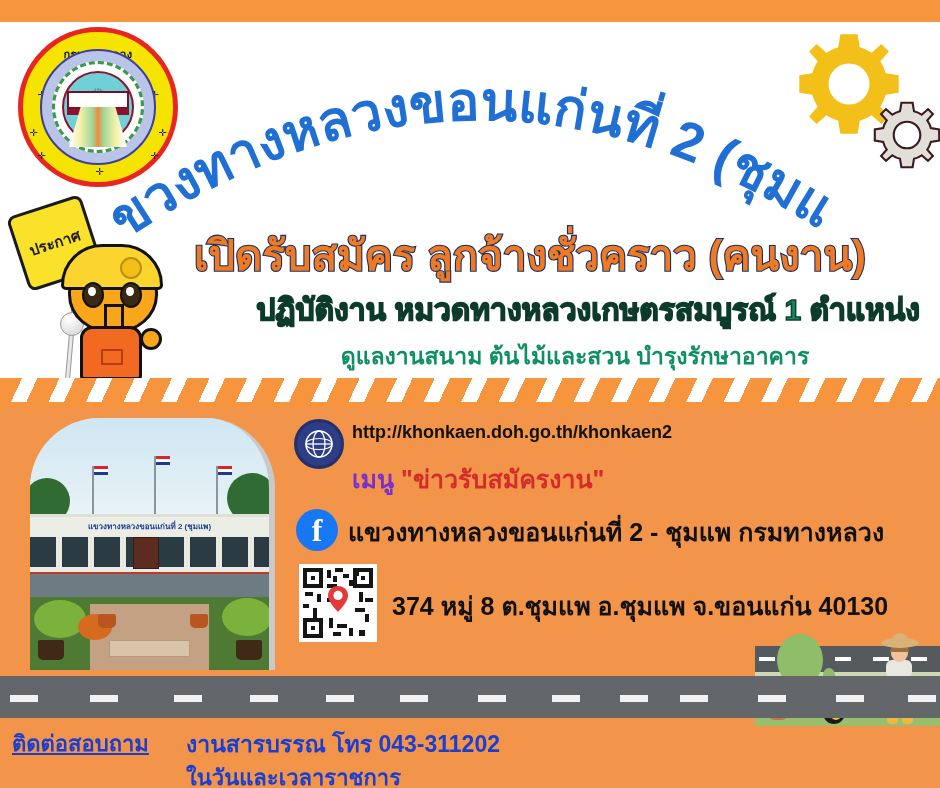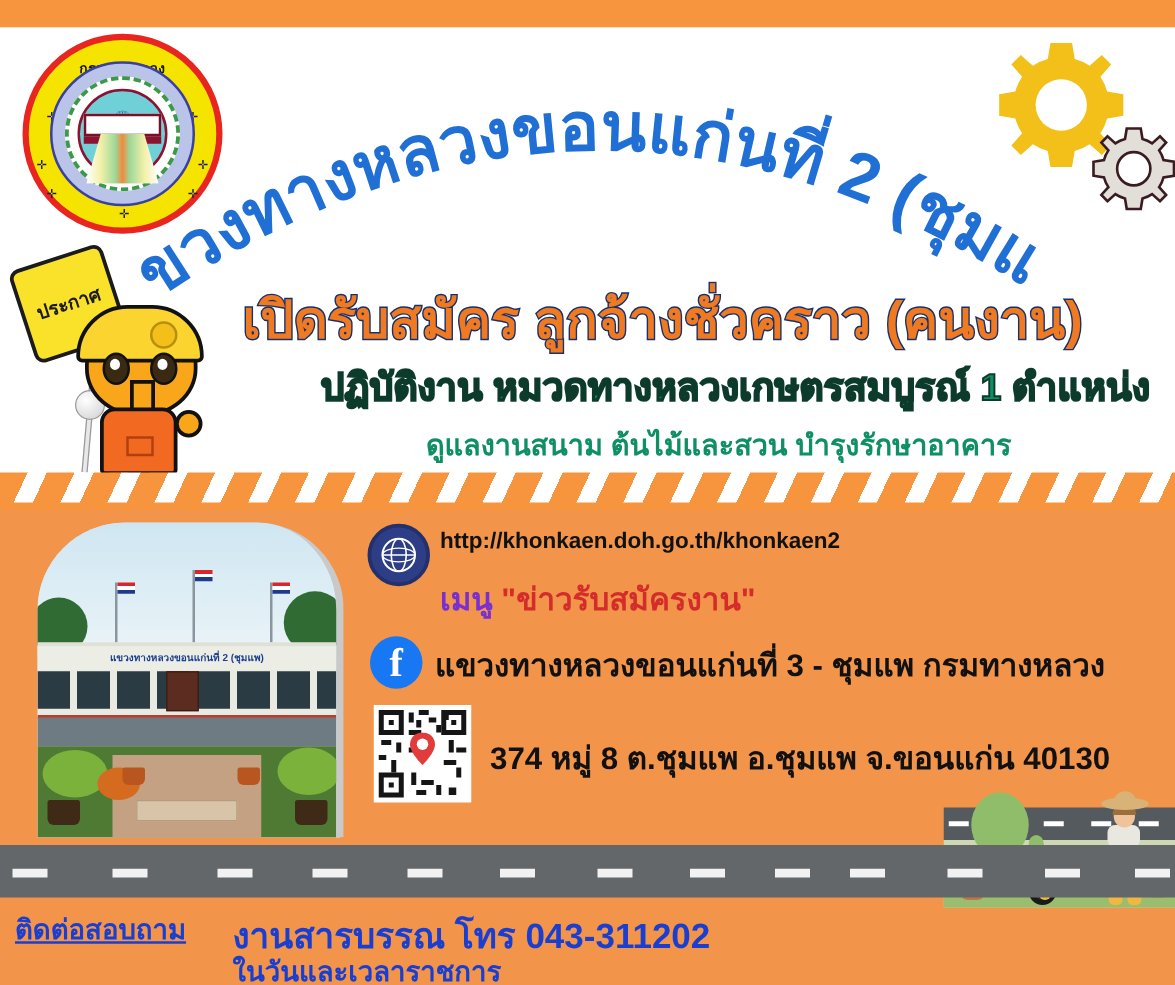--- a/index.html
+++ b/index.html
@@ -359,21 +359,21 @@
   }
 
   
   .contact-label {
     position: absolute; left: 12px; top: 726px;
     font-size: 22px; font-weight: bold; color: #1a3fd0;
     text-decoration: underline; white-space: nowrap;
   }
   .contact-line1 {
     position: absolute; left: 186px; top: 726px;
-    font-size: 28px; font-weight: bold; color: #1a3fd0; white-space: nowrap;
+    font-size: 23px; font-weight: bold; color: #1a3fd0; white-space: nowrap;
   }
   .contact-line2 {
     position: absolute; left: 186px; top: 760px;
     font-size: 22px; font-weight: bold; color: #1a3fd0; white-space: nowrap;
   }
 </style>
 </head>
 <body>
 
 <div id="poster">
@@ -494,21 +494,21 @@
   </div>
   <div class="url-line">http://khonkaen.doh.go.th/khonkaen2</div>
   <div class="menu-line">
     <span class="menu-label">เมนู</span>
     <span class="menu-quoted">"ข่าวรับสมัครงาน"</span>
   </div>
 
   <div class="icon-fb">
     <div class="icon-fb-glyph">f</div>
   </div>
-  <div class="fb-line">แขวงทางหลวงขอนแก่นที่ 3 - ชุมแพ กรมทางหลวง</div>
+  <div class="fb-line">แขวงทางหลวงขอนแก่นที่ 2 - ชุมแพ กรมทางหลวง</div>
 
   <div class="qr">
     <div class="qr-grid">
       <div class="qr-eye" style="left:0;top:0;width:20px;height:20px;"></div>
       <div class="qr-eye" style="right:0;top:0;width:20px;height:20px;"></div>
       <div class="qr-eye" style="left:0;bottom:0;width:20px;height:20px;"></div>
       <div class="qr-cell" style="left:24px;top:2px;width:4px;height:8px;"></div>
       <div class="qr-cell" style="left:32px;top:0px;width:8px;height:4px;"></div>
       <div class="qr-cell" style="left:30px;top:8px;width:4px;height:6px;"></div>
       <div class="qr-cell" style="left:40px;top:6px;width:6px;height:4px;"></div>

